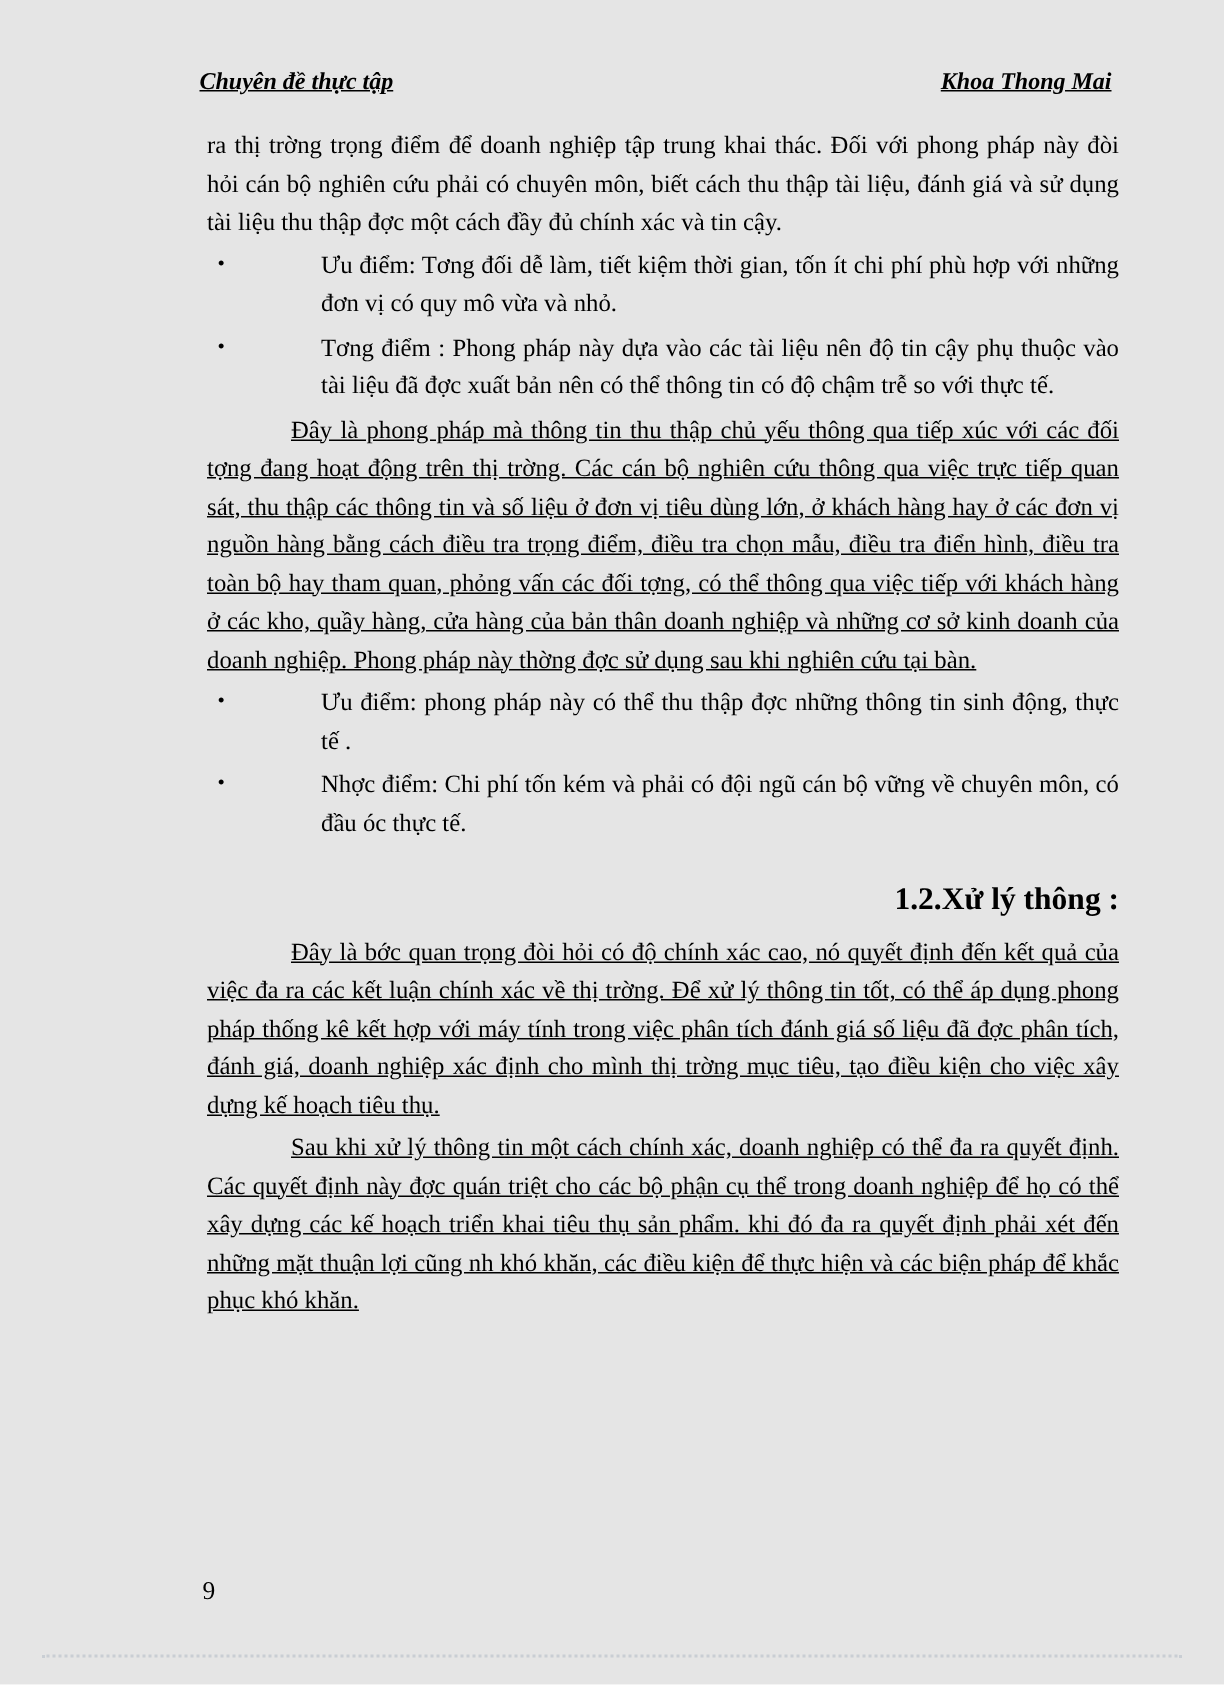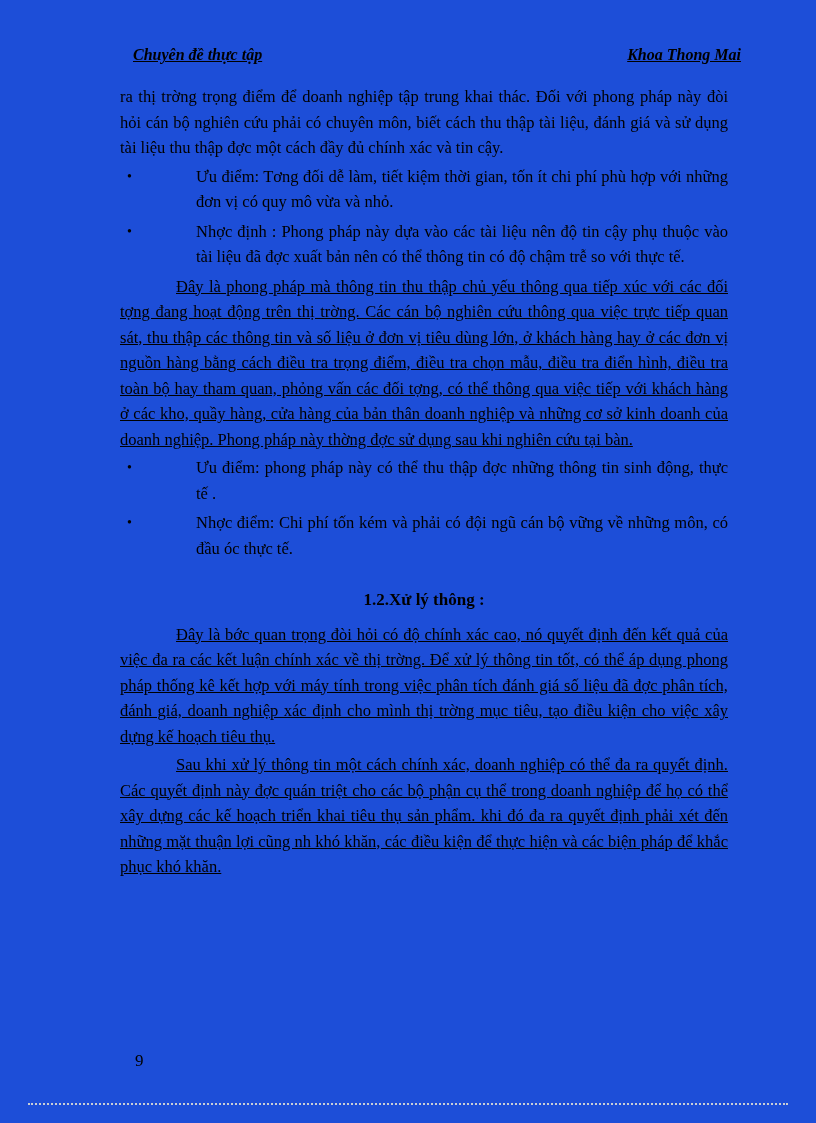--- a/index.html
+++ b/index.html
@@ -4,21 +4,21 @@
 <style>
   html, body {
     margin: 0;
     padding: 0;
     background: #ffffff;
   }
   .page {
     position: relative;
     width: 816px;
     height: 1123px;
-    background: #1d4ed8;
+    background: #e5e5e5;
     font-family: "Liberation Serif", "DejaVu Serif", serif;
     color: #000000;
     overflow: hidden;
     margin: 0 auto;
   }
   .header {
     position: absolute;
     top: 46px;
     left: 133px;
     width: 608px;
@@ -27,21 +27,21 @@
     font-size: 16px;
     font-style: italic;
     font-weight: bold;
   }
   .header .hdr-text {
     text-decoration: underline;
   }
   .content {
     position: absolute;
     top: 84px;
-    left: 120px;
+    left: 138px;
     width: 608px;
     font-size: 16.5px;
     line-height: 25.5px;
     text-align: justify;
   }
   .para {
     margin: 0 0 3px 0;
   }
   .para.indent {
     text-indent: 56px;
@@ -61,23 +61,23 @@
   .bullet .txt {
     flex: 1;
     text-align: justify;
     margin-left: 45px;
   }
   .plus-line {
     margin: 4px 0 3px 0;
   }
   .section-heading {
     font-weight: bold;
-    font-size: 17px;
+    font-size: 21px;
     margin: 26px 0 9px 0;
-    text-align: center;
+    text-align: right;
   }
   .page-number {
     position: absolute;
     left: 135px;
     bottom: 52px;
     font-size: 17px;
   }
   .footer-rule {
     position: absolute;
     left: 28px;
@@ -100,33 +100,33 @@
   <div class="content">
 
     <p class="para">ra thị trờng trọng điểm để doanh nghiệp tập trung khai thác. Đối với phong pháp này đòi hỏi cán bộ nghiên cứu phải có chuyên môn, biết cách thu thập tài liệu, đánh giá và sử dụng tài liệu thu thập đợc một cách đầy đủ chính xác và tin cậy.</p>
 
     <div class="bullet">
       <span class="dot">•</span>
       <span class="txt">Ưu điểm: Tơng đối dễ làm, tiết kiệm thời gian, tốn ít chi phí phù hợp với những đơn vị có quy mô vừa và nhỏ.</span>
     </div>
     <div class="bullet">
       <span class="dot">•</span>
-      <span class="txt">Nhợc định : Phong pháp này dựa vào các tài liệu nên độ tin cậy phụ thuộc vào tài liệu đã đợc xuất bản nên có thể thông tin có độ chậm trễ so với thực tế.</span>
+      <span class="txt">Tơng điểm : Phong pháp này dựa vào các tài liệu nên độ tin cậy phụ thuộc vào tài liệu đã đợc xuất bản nên có thể thông tin có độ chậm trễ so với thực tế.</span>
     </div>
 
 
     <p class="para indent">Đây là phong pháp mà thông tin thu thập chủ yếu thông qua tiếp xúc với các đối tợng đang hoạt động trên thị trờng. Các cán bộ nghiên cứu thông qua việc trực tiếp quan sát, thu thập các thông tin và số liệu ở đơn vị tiêu dùng lớn, ở khách hàng hay ở các đơn vị nguồn hàng bằng cách điều tra trọng điểm, điều tra chọn mẫu, điều tra điển hình, điều tra toàn bộ hay tham quan, phỏng vấn các đối tợng, có thể thông qua việc tiếp với khách hàng ở các kho, quầy hàng, cửa hàng của bản thân doanh nghiệp và những cơ sở kinh doanh của doanh nghiệp. Phong pháp này thờng đợc sử dụng sau khi nghiên cứu tại bàn.</p>
 
     <div class="bullet">
       <span class="dot">•</span>
       <span class="txt">Ưu điểm: phong pháp này có thể thu thập đợc những thông tin sinh động, thực tế .</span>
     </div>
     <div class="bullet">
       <span class="dot">•</span>
-      <span class="txt">Nhợc điểm: Chi phí tốn kém và phải có đội ngũ cán bộ vững về những môn, có đầu óc thực tế.</span>
+      <span class="txt">Nhợc điểm: Chi phí tốn kém và phải có đội ngũ cán bộ vững về chuyên môn, có đầu óc thực tế.</span>
     </div>
 
     <div class="section-heading">1.2.Xử lý thông :</div>
 
     <p class="para indent">Đây là bớc quan trọng đòi hỏi có độ chính xác cao, nó quyết định đến kết quả của việc đa ra các kết luận chính xác về thị trờng. Để xử lý thông tin tốt, có thể áp dụng phong pháp thống kê kết hợp với máy tính trong việc phân tích đánh giá số liệu đã đợc phân tích, đánh giá, doanh nghiệp xác định cho mình thị trờng mục tiêu, tạo điều kiện cho việc xây dựng kế hoạch tiêu thụ.</p>
 
 
     <p class="para indent">Sau khi xử lý thông tin một cách chính xác, doanh nghiệp có thể đa ra quyết định. Các quyết định này đợc quán triệt cho các bộ phận cụ thể trong doanh nghiệp để họ có thể xây dựng các kế hoạch triển khai tiêu thụ sản phẩm. khi đó đa ra quyết định phải xét đến những mặt thuận lợi cũng nh khó khăn, các điều kiện để thực hiện và các biện pháp để khắc phục khó khăn.</p>
 
   </div>

